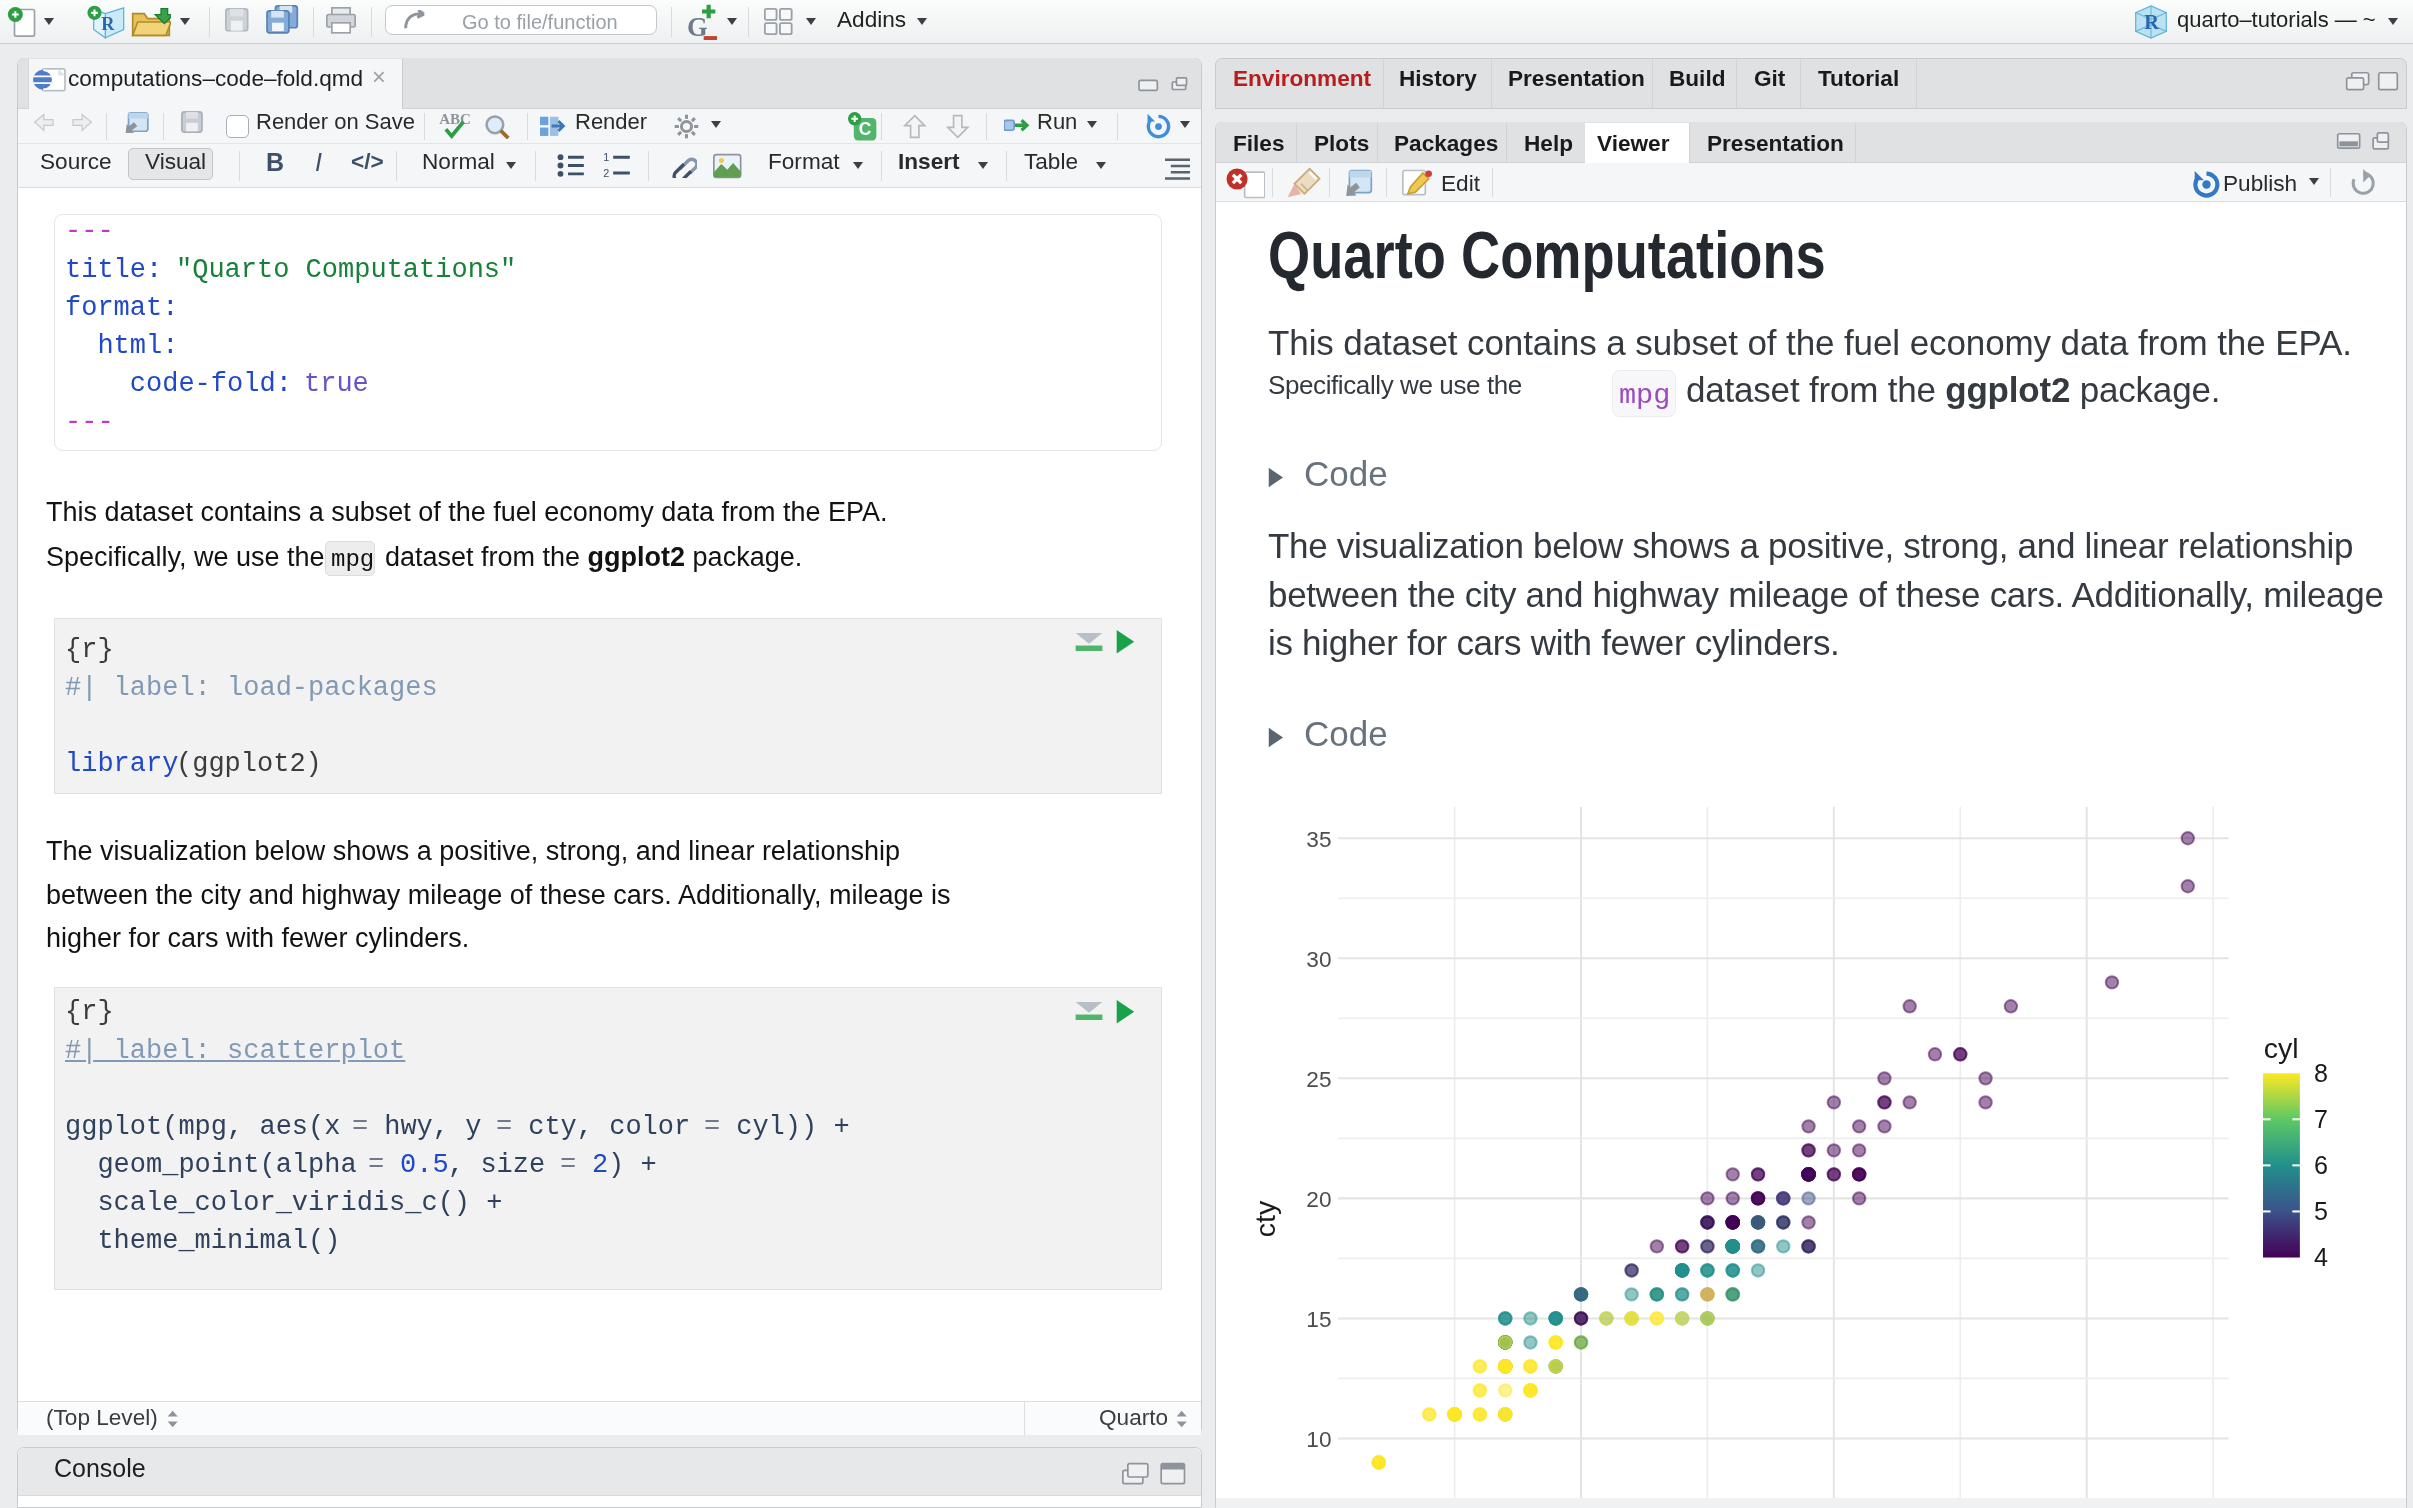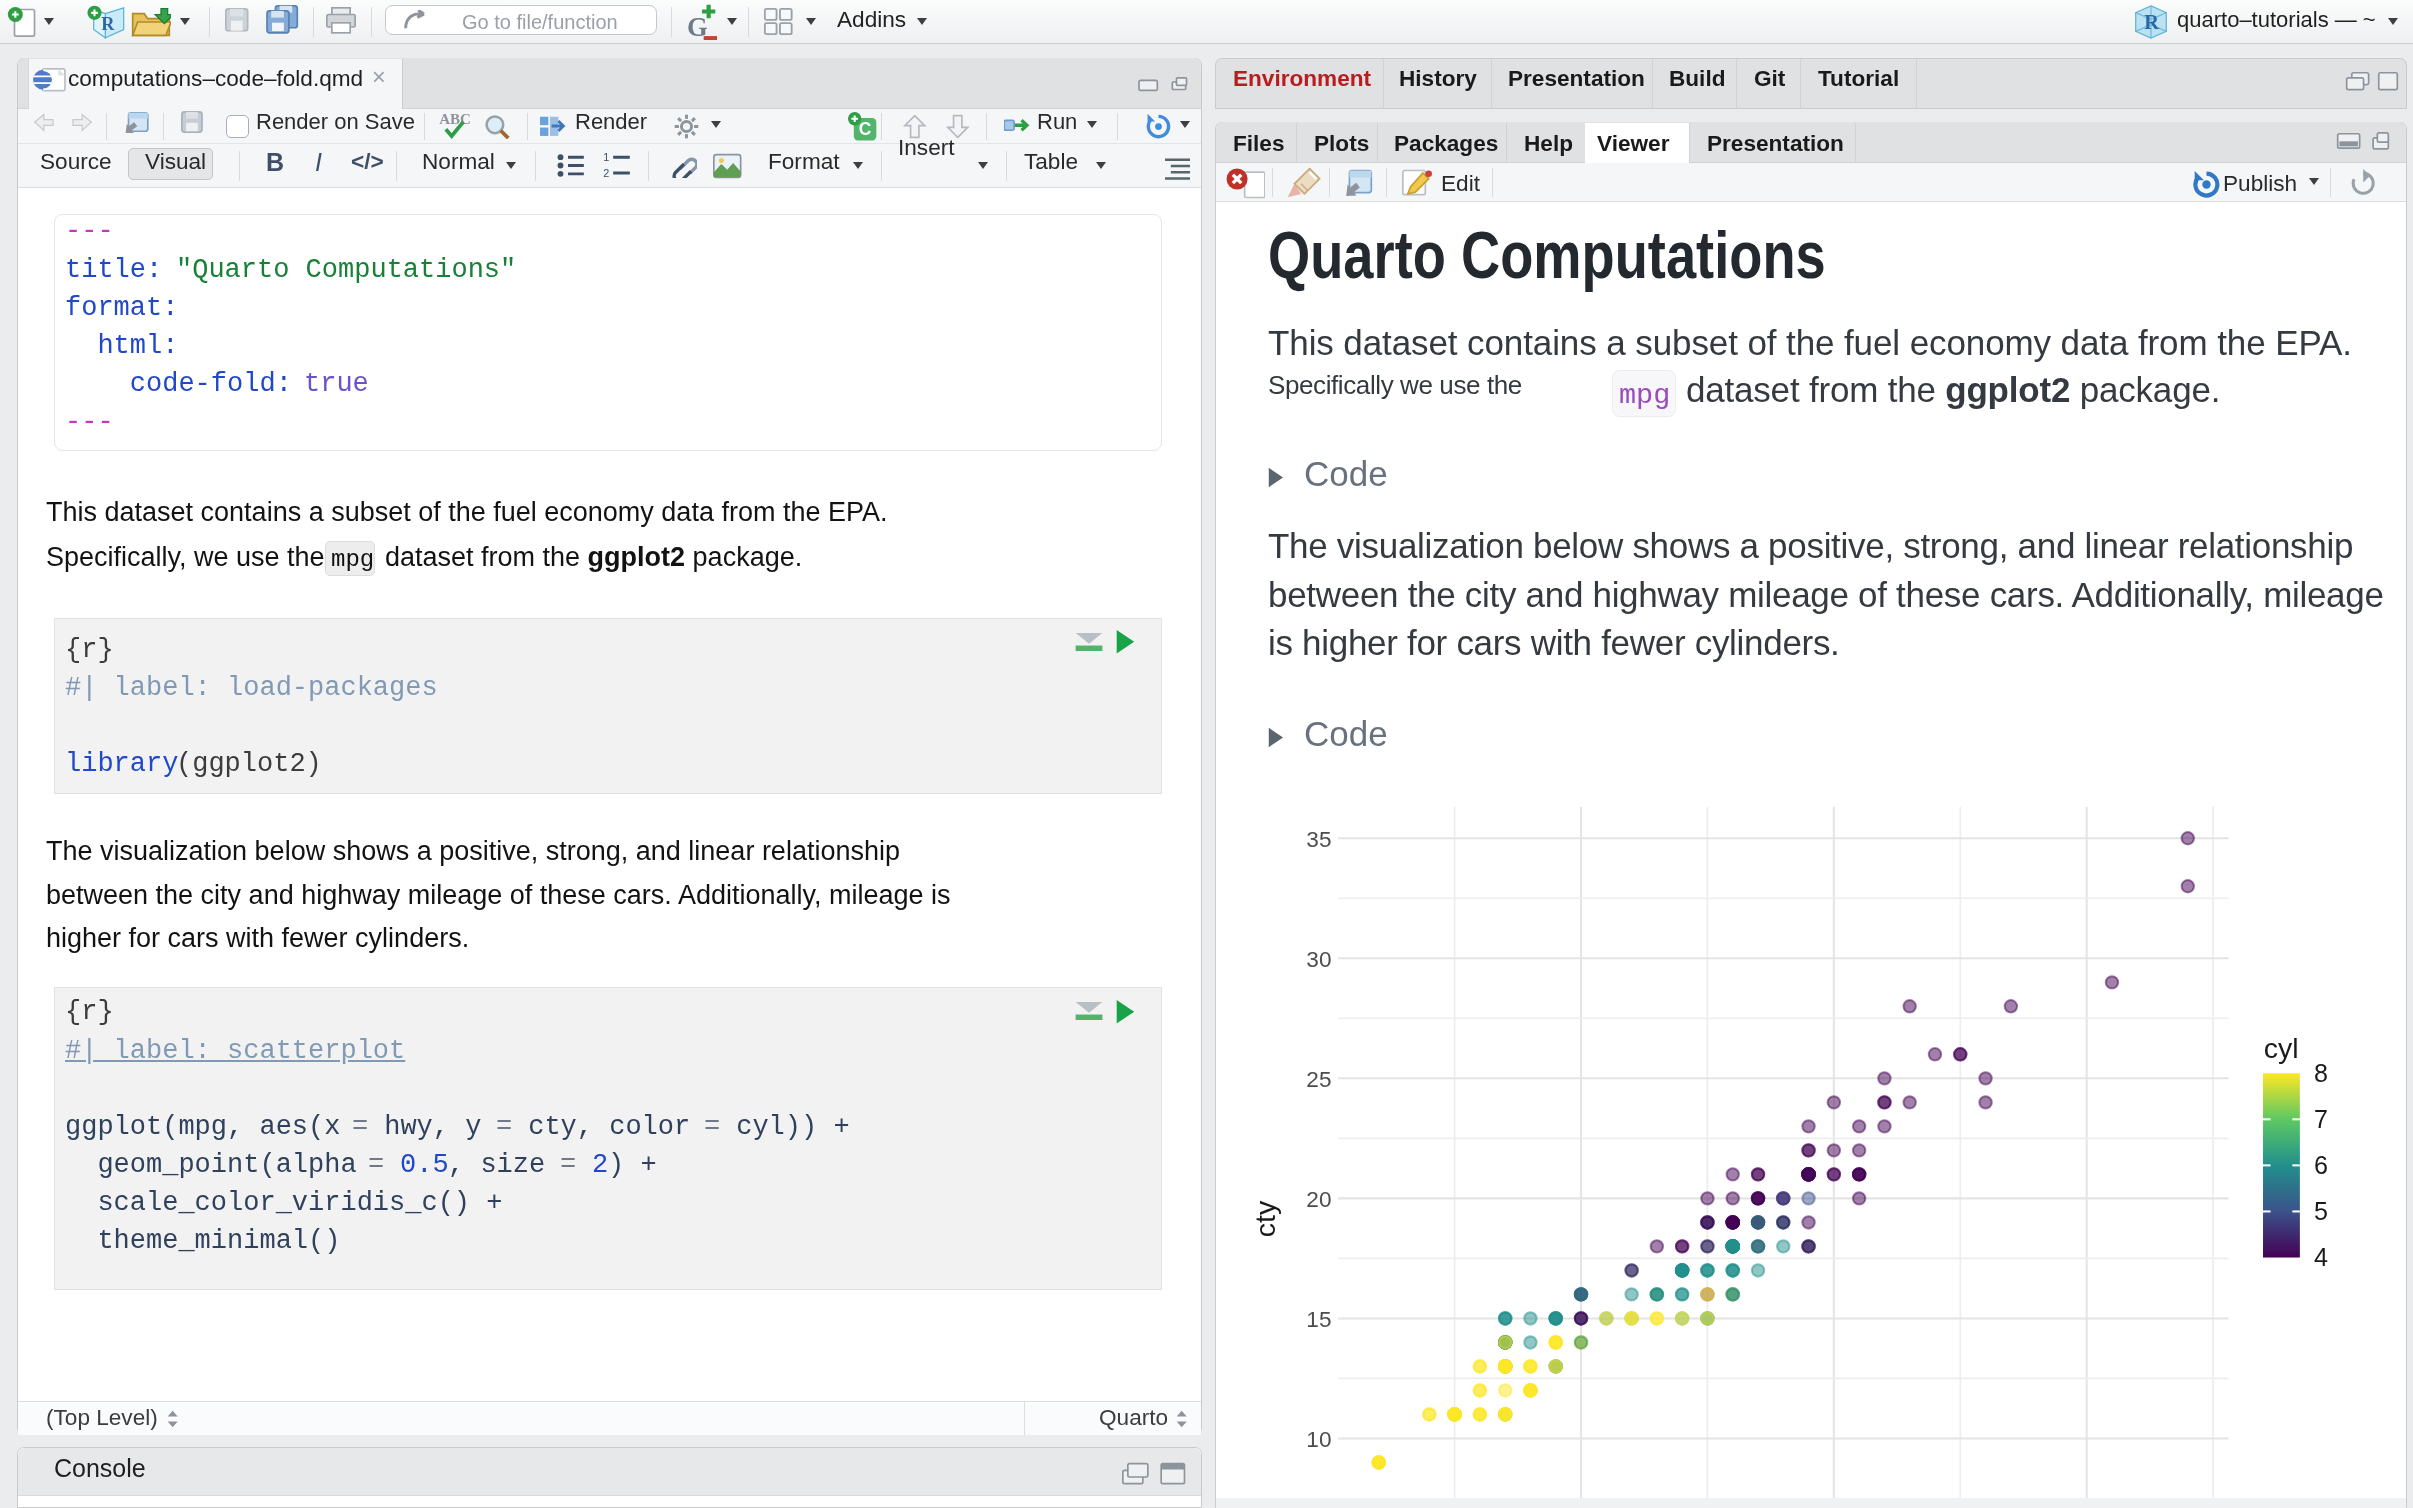--- a/index.html
+++ b/index.html
@@ -216,21 +216,21 @@
       <path d="M19 12 9 22a6 6 0 0 0 8.5 8.5l10-10" stroke="#3e5067"></path>
     </g>
   </svg>
 <svg class="abs" style="left:713px;top:153px" width="28.5" height="26" viewBox="0 0 34 31">
     <rect x="1" y="2" width="32" height="27" rx="3" fill="#eaf2fa" stroke="#8d949b" stroke-width="2"></rect>
     <path d="M1 23 10 13l7 7 7-8 9 10v7H1z" fill="#5f9e53"></path>
     <circle cx="10" cy="9" r="3" fill="#f0c94f"></circle>
   </svg>
 <div class="abs" style="left:768px;top:151px;font-size:22.6px;line-height:1;color:#2a2a2a;font-weight:normal;white-space:pre;">Format</div>
 <span class="caret" style="left:853px;top:162px"></span>
-<div class="abs" style="left:898px;top:137px;font-size:22.6px;line-height:1;color:#2a2a2a;font-weight:normal;white-space:pre;">Insert</div>
+<div class="abs" style="left:898px;top:151px;font-size:22.6px;line-height:1;color:#2a2a2a;font-weight:bold;white-space:pre;">Insert</div>
 <span class="caret" style="left:978px;top:162px"></span>
 <div class="abs" style="left:1024px;top:151px;font-size:22.6px;line-height:1;color:#2a2a2a;font-weight:normal;white-space:pre;">Table</div>
 <span class="caret" style="left:1096px;top:162px"></span>
 <svg class="abs" style="left:1165px;top:158px" width="25" height="22" viewBox="0 0 30 26">
     <g stroke="#5a646e" stroke-width="3">
       <path d="M0 2h30M7 9.5h23M7 17h23M0 24.5h30"></path>
     </g>
   </svg>
 <div class="abs" style="left:54px;top:214px;width:1108px;height:237px;background:#fff;border:1.7px solid #e4e4e4;border-radius:8.4px"></div>
 <div class="abs mono" style="left:65px;top:218px;font-size:27px;line-height:1;color:#c832c8;white-space:pre;">---</div>

